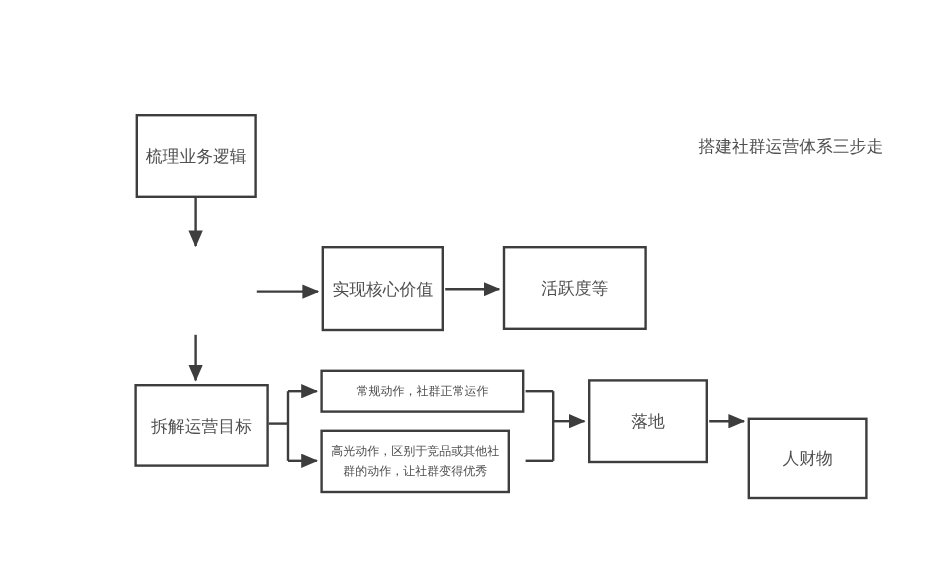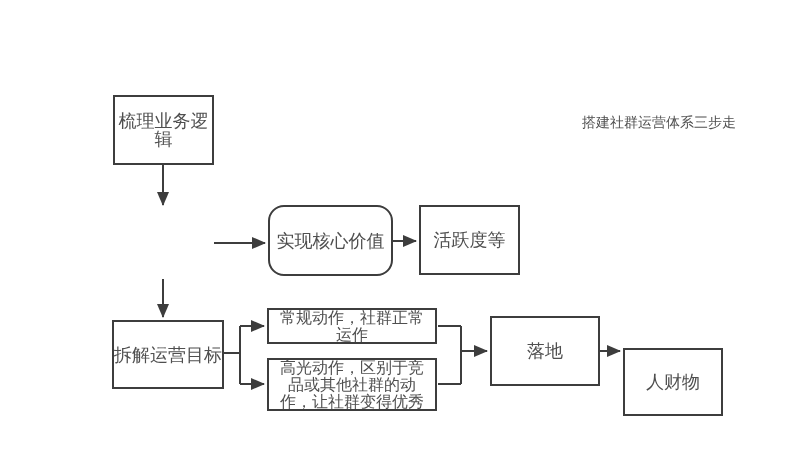--- a/index.html
+++ b/index.html
@@ -24,34 +24,34 @@
     pointer-events: none;
   }
   .node {
     position: absolute;
     border: 2px solid #3d3d3d;
     background: #ffffff;
     display: flex;
     align-items: center;
     justify-content: center;
     text-align: center;
-    font-size: 18px;
+    font-size: 14px;
     color: #4f4f4f;
     line-height: 18px;
   }
-  .node.small { font-size: 16px; line-height: 17px; padding: 0 4px; }
+  .node.small { font-size: 10px; line-height: 17px; padding: 0 4px; }
 
   #node-sort-logic      { left: 113px; top: 95px;  width: 101px; height: 70px; }
   #node-set-goal        { left: 113px; top: 208px; width: 101px; height: 70px; }
-  #node-core-value      { left: 268px; top: 205px; width: 125px; height: 71px; border-radius: 16px; }
-  #node-activity        { left: 419px; top: 205px; width: 101px; height: 70px; }
+  #node-core-value      { left: 268px; top: 205px; width: 102px; height: 71px; }
+  #node-activity        { left: 419px; top: 205px; width: 120px; height: 70px; }
   #node-decompose-goal  { left: 112px; top: 320px; width: 112px; height: 69px; }
   #node-regular-action  { left: 267px; top: 308px; width: 170px; height: 36px; }
-  #node-highlight-action{ left: 267px; top: 358px; width: 170px; height: 53px; }
-  #node-landing         { left: 490px; top: 316px; width: 110px; height: 70px; }
+  #node-highlight-action{ left: 267px; top: 358px; width: 158px; height: 53px; }
+  #node-landing         { left: 490px; top: 316px; width: 100px; height: 70px; }
   #node-people-money    { left: 623px; top: 316px; width: 100px; height: 68px; margin-top: 32px; }
 
   .diagram-title {
     position: absolute;
     left: 582px;
     top: 114px;
     font-size: 14px;
     color: #4f4f4f;
     white-space: nowrap;
   }

